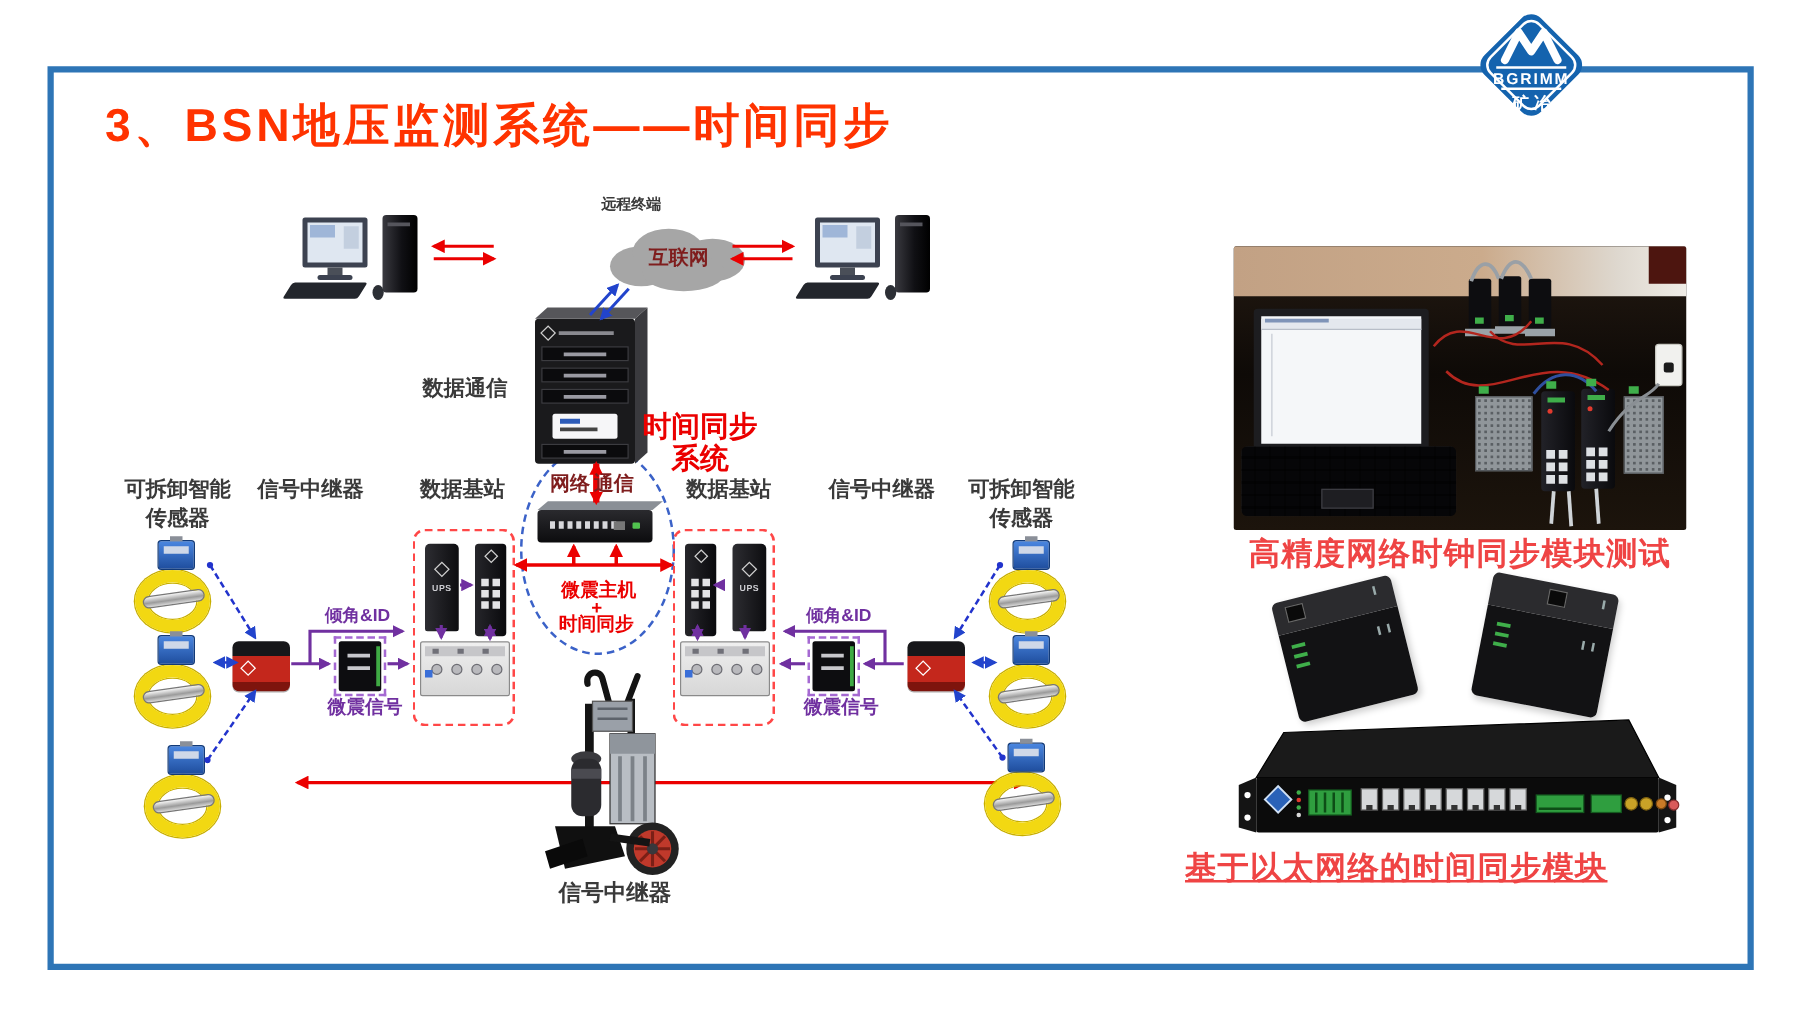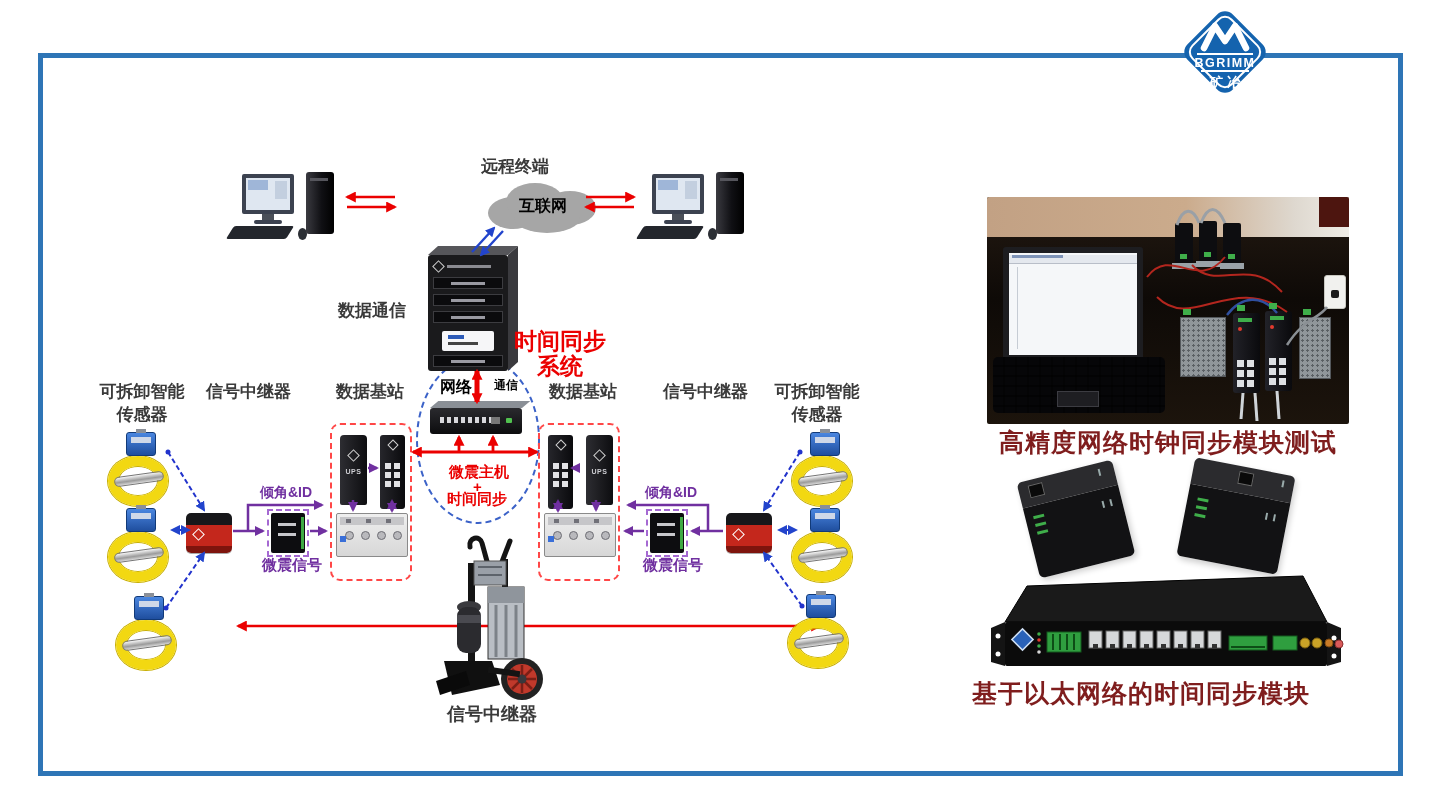--- a/index.html
+++ b/index.html
@@ -9,21 +9,21 @@
   .frame{position:absolute;left:38px;top:53px;width:1365px;height:723px;
          border:5px solid #2E75B6;box-sizing:border-box;z-index:1;}
   .page-title{position:absolute;left:84px;top:76px;font-size:37px;font-weight:800;
               letter-spacing:3px;color:#FF3300;z-index:5;white-space:nowrap;}
   .footer{position:absolute;left:0;right:0;top:750px;margin:auto;width:max-content;
           padding:0 16px;background:#fff;font-size:29px;font-weight:800;color:#17375E;
           z-index:7;letter-spacing:1px;}
   .logo{position:absolute;left:1170px;top:0;z-index:6;}
   
   .lbl{position:absolute;color:#3a3a3a;font-weight:600;z-index:5;white-space:nowrap;}
-  .lbl.red{color:#000000;font-weight:800;}
+  .lbl.red{color:#7f1d1d;font-weight:800;}
   .lbl.purple{color:#7030A0;font-weight:700;}
   .ctr{text-align:center;}
   
   .dev{position:absolute;z-index:3;}
   svg.layer{position:absolute;left:0;top:0;z-index:4;pointer-events:none;}
   svg.under{z-index:2;}
   
   .computer{width:108px;height:72px;}
   .pc-tower{position:absolute;right:2px;top:2px;width:28px;height:62px;border-radius:3px;
             background:linear-gradient(90deg,#3a3a40,#101014 55%,#000);}
@@ -125,38 +125,39 @@
   .din:after{content:"";position:absolute;left:5px;bottom:4px;width:7px;height:5px;background:#3fae4a;}
   .perfo{position:absolute;background:#90969a;
          background-image:radial-gradient(#5a5f63 1px,transparent 1.2px);background-size:5px 5px;border:1px solid #54585c;}
   .p1sw{position:absolute;width:27px;height:80px;background:linear-gradient(90deg,#222228,#0a0a0d);border-radius:3px;}
   .p1sw .tp{position:absolute;left:4px;bottom:6px;display:grid;grid-template-columns:repeat(2,7px);gap:3px;}
   .p1sw .tp i{width:7px;height:7px;background:#dde0e4;display:block;}
   .p1sw:before{content:"";position:absolute;left:5px;top:5px;width:14px;height:4px;background:#3fae4a;}
   .p1sw:after{content:"";position:absolute;left:5px;top:14px;width:4px;height:4px;background:#e23a2e;border-radius:50%;}
   .outlet{position:absolute;width:20px;height:32px;background:#f1f1ee;border-radius:3px;border:1px solid #c9c9c2;}
   .outlet:before{content:"";position:absolute;left:6px;top:14px;width:8px;height:8px;background:#1b1b1b;border-radius:2px;}
-  .pcap{position:absolute;z-index:5;color:#7f1d1d;font-size:25px;font-weight:700;text-align:center;letter-spacing:1px;}
+  .pcap{position:absolute;z-index:5;color:#ef4444;font-size:25px;font-weight:700;text-align:center;letter-spacing:1px;}
   .photo2{position:absolute;left:985px;top:462px;width:362px;height:213px;background:#fff;z-index:3;}
   .tsbox{position:absolute;border-radius:5px;box-shadow:2px 3px 6px #00000033;}
   .tsbox .top{height:27%;background:#2b2b2e;border-radius:5px 5px 0 0;position:relative;}
   .tsbox .front{height:73%;background:#121214;border-radius:0 0 5px 5px;position:relative;}
   .tsbox .rj{position:absolute;left:10px;top:5px;width:13px;height:11px;background:#0a0a0a;border:1px solid #666;}
   .tsbox .gbars i{position:absolute;width:11px;height:3px;background:#3fae4a;display:block;}
   .tsbox .spec{position:absolute;width:2px;height:7px;background:#9aa;display:block;}
   
   .cartwrap{width:116px;height:172px;}
 </style>
 </head>
 <body>
 
 <div class="slide">
 
   <div class="frame"></div>
 
+  <div class="page-title">3、BSN地压监测系统——时间同步</div>
 
   <svg class="logo" width="110" height="104" viewBox="0 0 110 104">
     <rect x="23" y="20" width="64" height="64" rx="11" transform="rotate(45 55 52)" fill="#1463AE"></rect>
     <rect x="27.5" y="24.5" width="55" height="55" rx="9" transform="rotate(45 55 52)" fill="none" stroke="#ffffff" stroke-width="2"></rect>
     <polyline points="34,48 45,26 55,41 65,26 76,48" fill="none" stroke="#ffffff" stroke-width="6.5" stroke-linecap="round" stroke-linejoin="round"></polyline>
     <line x1="27" y1="54" x2="83" y2="54" stroke="#ffffff" stroke-width="2"></line>
     <text x="55" y="67" text-anchor="middle" fill="#ffffff" font-size="12.5" font-weight="bold" letter-spacing="1.5" font-family="Liberation Sans, sans-serif">BGRIMM</text>
     <line x1="31" y1="71" x2="79" y2="71" stroke="#ffffff" stroke-width="2"></line>
     <text x="55" y="87" text-anchor="middle" fill="#ffffff" font-size="13.5" font-weight="bold" font-family="Liberation Sans, sans-serif">矿 冶</text>
   </svg>
@@ -499,30 +500,30 @@
       </g>
       <rect x="244" y="66" width="38" height="14" fill="#2f9e3f" stroke="#145a1f"></rect>
         <line x1="246" y1="77" x2="280" y2="77" stroke="#0d4d16" stroke-width="2"></line>
       <rect x="288" y="66" width="24" height="14" fill="#2f9e3f" stroke="#145a1f"></rect>
       <circle cx="320" cy="73" r="5" fill="#c9a227" stroke="#7d6010"></circle>
       <circle cx="332" cy="73" r="5" fill="#c9a227" stroke="#7d6010"></circle>
       <circle cx="344" cy="73" r="4" fill="#c97b27" stroke="#7d4a10"></circle>
       <circle cx="354" cy="74" r="4" fill="#d95a5a" stroke="#8a2f2f"></circle>
     </svg>
   </div>
-  <div class="pcap" style="left:960px;top:677px;width:362px;">基于以太网络的时间同步模块</div>
-
-  <div class="lbl" style="left:481px;top:155px;font-size:17px;">远程终端</div>
+  <div class="pcap" style="left:936px;top:677px;width:362px;text-decoration:underline;">基于以太网络的时间同步模块</div>
+
+  <div class="lbl" style="left:481px;top:155px;font-size:12px;">远程终端</div>
   <div class="lbl" style="left:338px;top:299px;font-size:17px;">数据通信</div>
   <div class="ts-title">
     <div>时间同步</div>
     <div>系统</div>
   </div>
   <div class="lbl red" style="left:440px;top:377px;font-size:16px;">网络</div>
-  <div class="lbl red" style="left:494px;top:377px;font-size:12px;">通信</div>
+  <div class="lbl red" style="left:475px;top:377px;font-size:16px;">通信</div>
   <div class="lbl" style="left:336px;top:380px;font-size:17px;">数据基站</div>
   <div class="lbl" style="left:549px;top:380px;font-size:17px;">数据基站</div>
   <div class="lbl" style="left:206px;top:380px;font-size:17px;">信号中继器</div>
   <div class="lbl" style="left:663px;top:380px;font-size:17px;">信号中继器</div>
   <div class="lbl ctr" style="left:96px;top:380px;width:92px;font-size:17px;">
     <div>可拆卸智能</div>
     <div>传感器</div>
   </div>
   <div class="lbl ctr" style="left:771px;top:380px;width:92px;font-size:17px;">
     <div>可拆卸智能</div>

